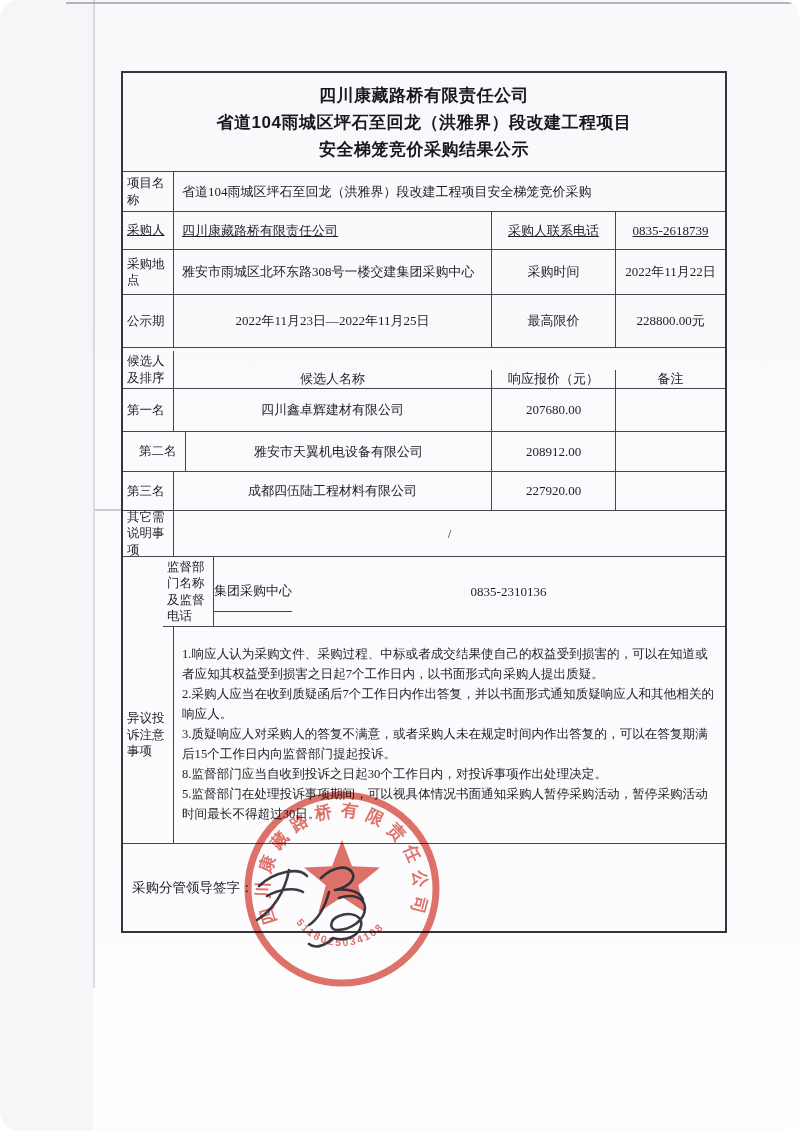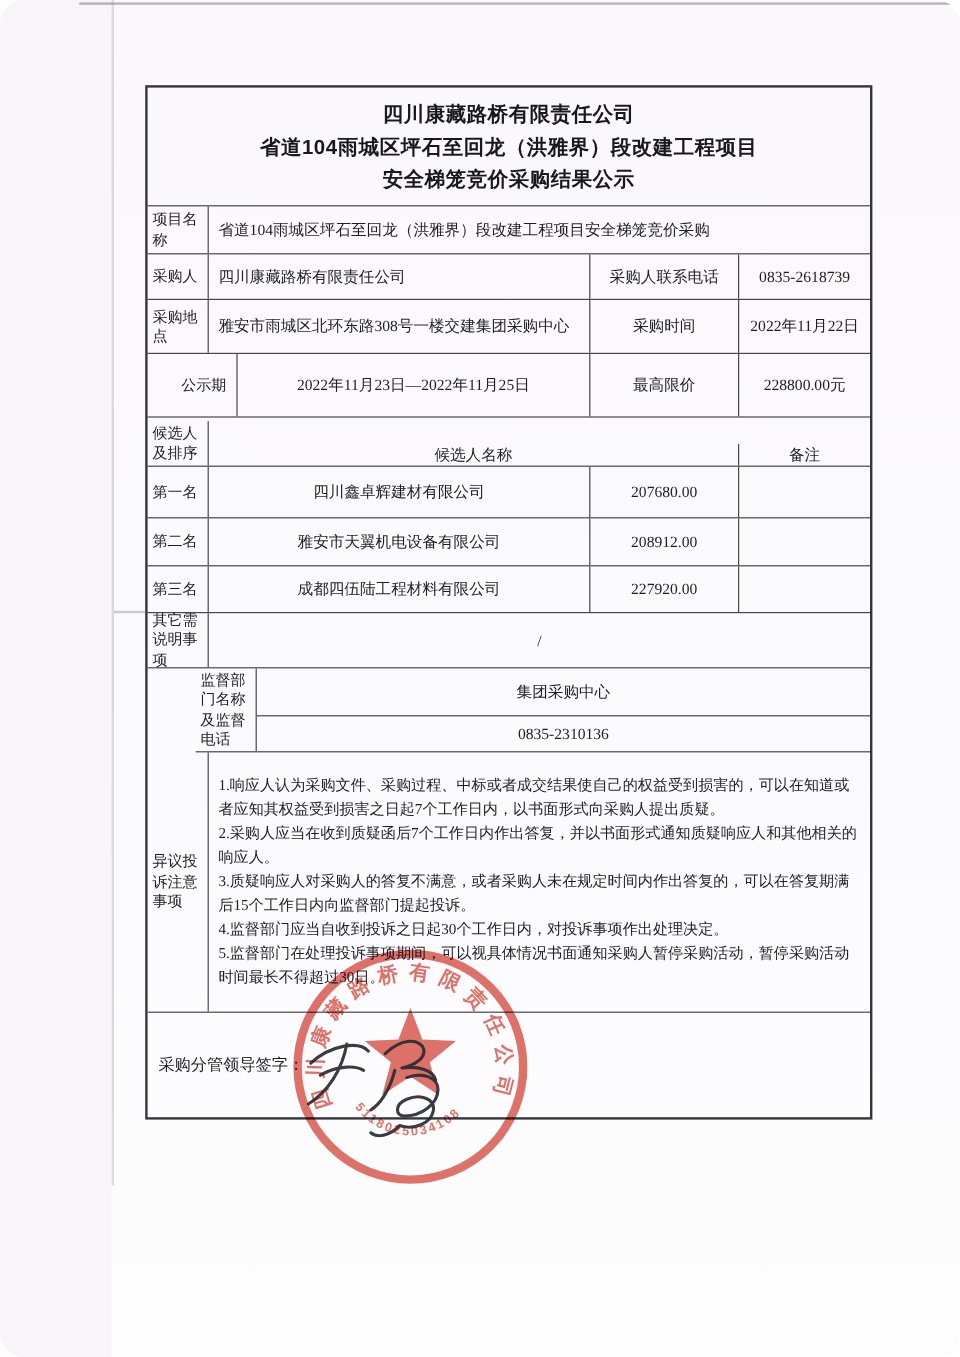--- a/index.html
+++ b/index.html
@@ -28,37 +28,37 @@
   .cell.endc{border-right:none;}
   .c-label{width:51px;flex:0 0 51px;font-size:12.5px;line-height:1.32;padding:2px 1px 2px 4px;}
   .c-main{flex:1 1 auto;min-width:0;}
   .c-w3{width:124px;flex:0 0 124px;justify-content:center;text-align:center;}
   .c-w4{width:109px;flex:0 0 109px;justify-content:center;text-align:center;}
   .pad-l{padding-left:8px;}
   .ctr{justify-content:center;text-align:center;}
 
   .h-title{height:99px;}
   .h-r1{height:40px;}
-  .h-r2{height:38px;}
+  .h-r2{height:38px;text-decoration:underline;}
   .h-r3{height:45px;}
-  .h-r4{height:53px;padding-left:24px;}
+  .h-r4{height:53px;}
   .h-r5{height:41px;align-items:flex-end;}
   .h-r6{height:43px;}
-  .h-r7{height:40px;}
+  .h-r7{height:40px;padding-left:12px;}
   .h-r8{height:39px;}
   .h-r9{height:46px;}
   .h-r10{height:70px;margin-left:40px;}
   .h-r11{height:217px;}
   .h-r12{height:87px;}
 
   .title-block{flex-direction:column;justify-content:center;text-align:center;
     font-family:"Liberation Sans",sans-serif;font-weight:bold;font-size:17px;
     line-height:27px;letter-spacing:.5px;color:#18181f;}
 
-  .sup-stack{flex:1 1 auto;display:flex;flex-direction:column;min-width:0;}
+  .sup-stack{flex:1 1 auto;display:flex;flex-direction:row;min-width:0;align-items:center;}
   .sup-cell{display:flex;align-items:center;justify-content:center;font-size:13px;box-sizing:border-box;}
   .sup-cell.first{height:40px;border-bottom:1.5px solid #46464e;}
   .sup-cell.secnd{flex:1 1 auto;}
 
   .obj-content{flex:1 1 auto;min-width:0;display:flex;flex-direction:column;justify-content:center;
     padding:6px 10px 6px 8px;}
   .obj-line{font-size:12.6px;line-height:1.58;text-align:left;}
 
   .sig-cell{flex:1 1 auto;padding-left:9px;font-size:13.5px;text-align:right;}
 
@@ -105,20 +105,21 @@
     <div class="trow h-r4">
       <div class="cell c-label">公示期</div>
       <div class="cell c-main ctr">2022年11月23日—2022年11月25日</div>
       <div class="cell c-w3">最高限价</div>
       <div class="cell c-w4 endc">228800.00元</div>
     </div>
 
     <div class="trow h-r5">
       <div class="cell c-label">候选人及排序</div>
       <div class="cell c-main ctr">候选人名称</div>
+      <div class="cell c-w3">响应报价（元）</div>
       <div class="cell c-w4 endc">备注</div>
     </div>
 
     <div class="trow h-r6">
       <div class="cell c-label">第一名</div>
       <div class="cell c-main ctr">四川鑫卓辉建材有限公司</div>
       <div class="cell c-w3">207680.00</div>
       <div class="cell c-w4 endc"></div>
     </div>
 
@@ -148,21 +149,21 @@
         <div class="sup-cell secnd">0835-2310136</div>
       </div>
     </div>
 
     <div class="trow h-r11">
       <div class="cell c-label">异议投诉注意事项</div>
       <div class="obj-content">
         <div class="obj-line">1.响应人认为采购文件、采购过程、中标或者成交结果使自己的权益受到损害的，可以在知道或者应知其权益受到损害之日起7个工作日内，以书面形式向采购人提出质疑。</div>
         <div class="obj-line">2.采购人应当在收到质疑函后7个工作日内作出答复，并以书面形式通知质疑响应人和其他相关的响应人。</div>
         <div class="obj-line">3.质疑响应人对采购人的答复不满意，或者采购人未在规定时间内作出答复的，可以在答复期满后15个工作日内向监督部门提起投诉。</div>
-        <div class="obj-line">4.监督部门应当自收到投诉之日起30个工作日内，对投诉事项作出处理决定。</div>
+        <div class="obj-line">8.监督部门应当自收到投诉之日起30个工作日内，对投诉事项作出处理决定。</div>
         <div class="obj-line">5.监督部门在处理投诉事项期间，可以视具体情况书面通知采购人暂停采购活动，暂停采购活动时间最长不得超过30日。</div>
       </div>
     </div>
 
     <div class="trow h-r12 last">
       <div class="cell sig-cell endc">采购分管领导签字：</div>
     </div>
 
   </div>
 

